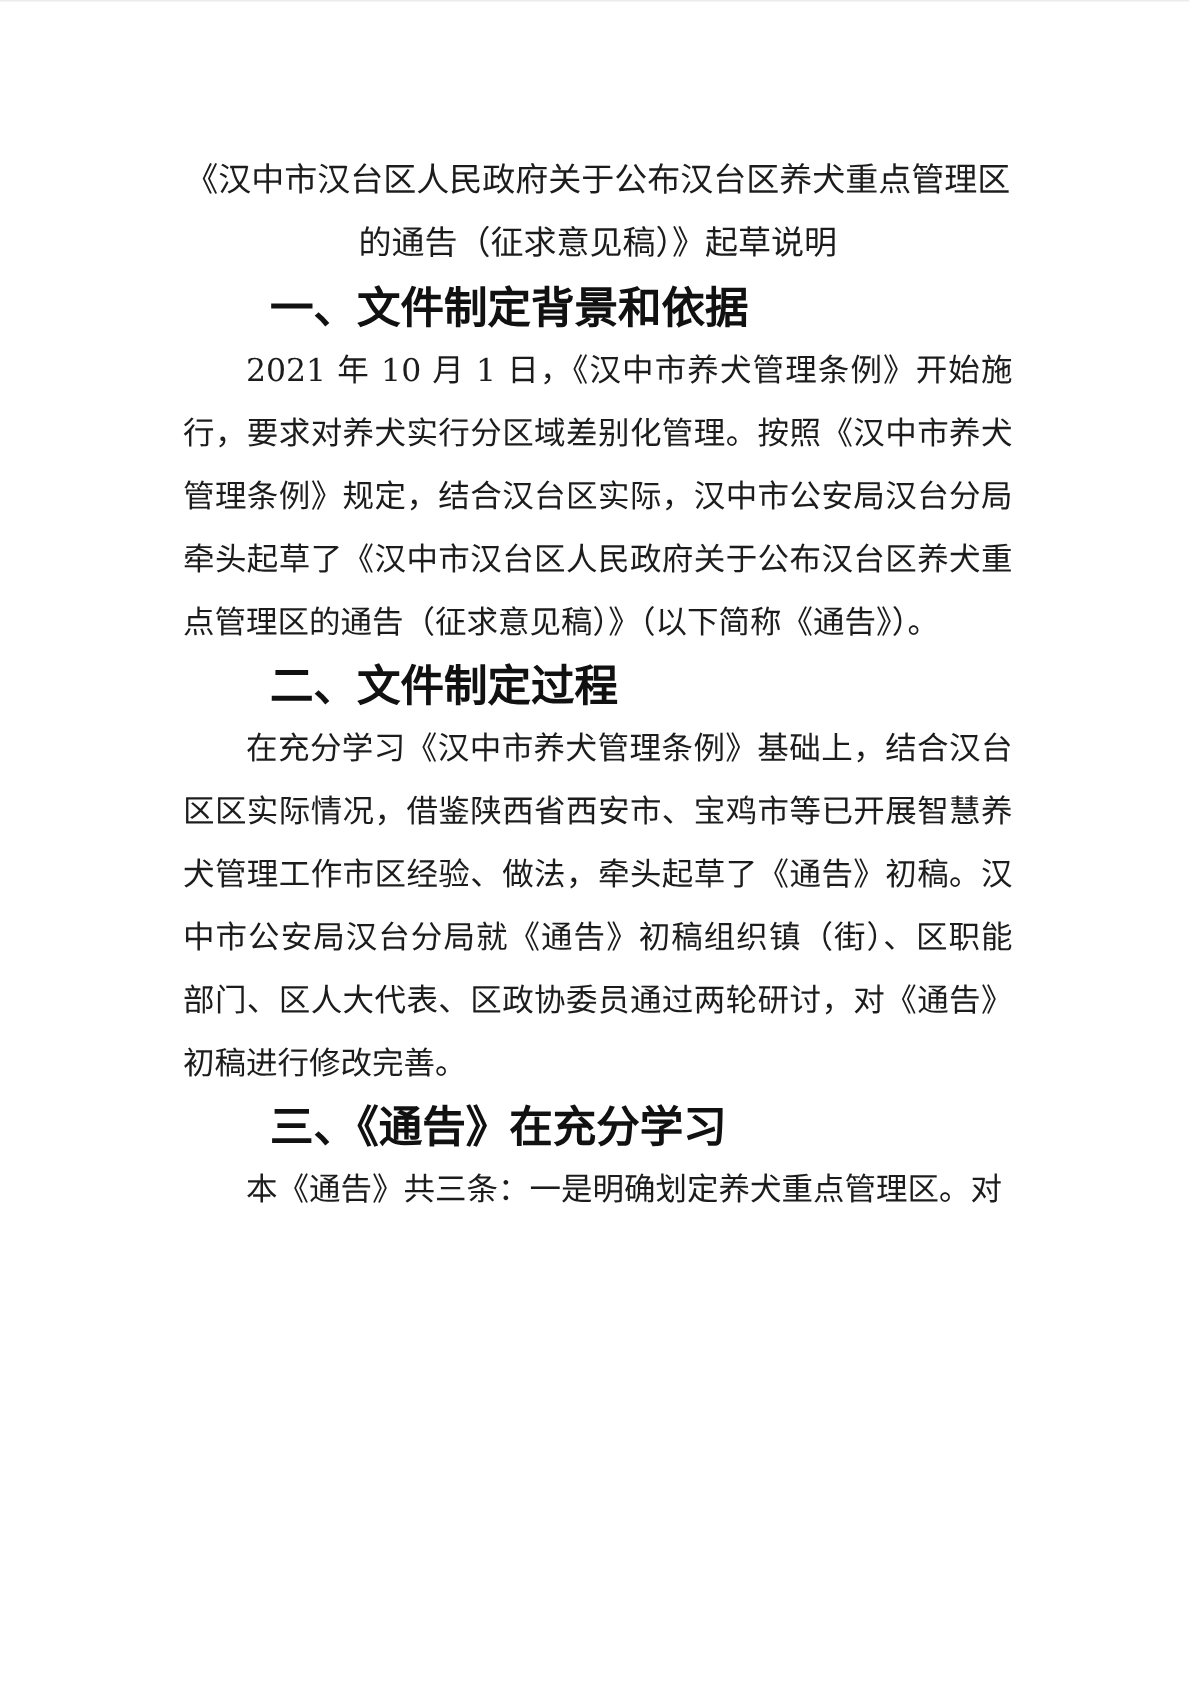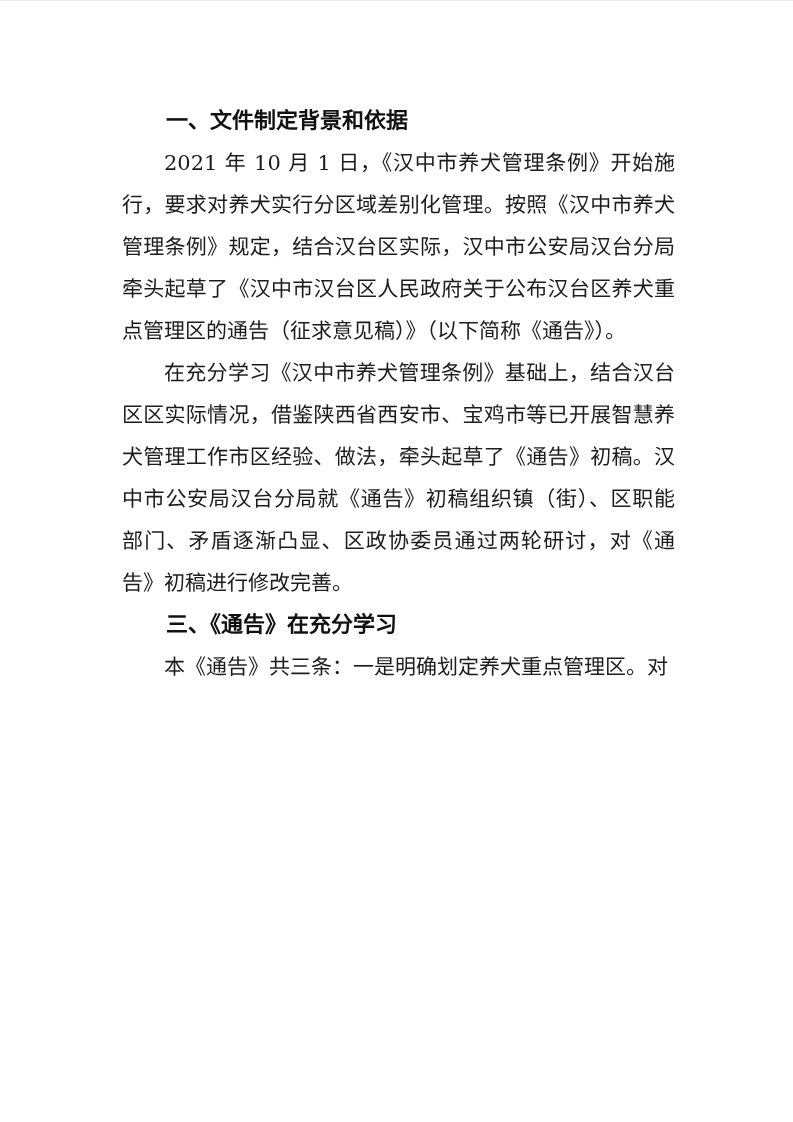--- a/index.html
+++ b/index.html
@@ -29,46 +29,51 @@
     font-size: 22px;
     font-weight: normal;
   }
   .doc-title .title-line {
     white-space: nowrap;
   }
   h2.sec-heading {
     margin: 0;
     font-family: "DejaVu Sans", "Liberation Sans", sans-serif;
     font-weight: 700;
-    font-size: 22px;
+    font-size: 29px;
     line-height: 42px;
     text-indent: 2em;
     color: #111111;
   }
   p.body-para {
     margin: 0;
     text-indent: 2em;
     text-align: justify;
     text-justify: inter-character;
     word-break: break-all;
   }
 </style>
 </head>
 <body>
 
 <div class="page">
   <div class="content">
 
+    <div class="doc-title">
+      <div class="title-line">《汉中市汉台区人民政府关于公布汉台区养犬重点管理区</div>
+      <div class="title-line">的通告（征求意见稿）》起草说明</div>
+    </div>
 
     <h2 class="sec-heading">一、文件制定背景和依据</h2>
 
 
     <p class="body-para">2021 年 10 月 1 日，《汉中市养犬管理条例》开始施行，要求对养犬实行分区域差别化管理。按照《汉中市养犬管理条例》规定，结合汉台区实际，汉中市公安局汉台分局牵头起草了《汉中市汉台区人民政府关于公布汉台区养犬重点管理区的通告（征求意见稿）》（以下简称《通告》）。</p>
 
+    <h2 class="sec-heading">二、文件制定过程</h2>
 
-    <p class="body-para">在充分学习《汉中市养犬管理条例》基础上，结合汉台区区实际情况，借鉴陕西省西安市、宝鸡市等已开展智慧养犬管理工作市区经验、做法，牵头起草了《通告》初稿。汉中市公安局汉台分局就《通告》初稿组织镇（街）、区职能部门、矛盾逐渐凸显、区政协委员通过两轮研讨，对《通告》初稿进行修改完善。</p>
+    <p class="body-para">在充分学习《汉中市养犬管理条例》基础上，结合汉台区区实际情况，借鉴陕西省西安市、宝鸡市等已开展智慧养犬管理工作市区经验、做法，牵头起草了《通告》初稿。汉中市公安局汉台分局就《通告》初稿组织镇（街）、区职能部门、区人大代表、区政协委员通过两轮研讨，对《通告》初稿进行修改完善。</p>
 
     <h2 class="sec-heading">三、《通告》在充分学习</h2>
 
     <p class="body-para">本《通告》共三条：一是明确划定养犬重点管理区。对</p>
 
   </div>
 </div>
 
 </body></html>

